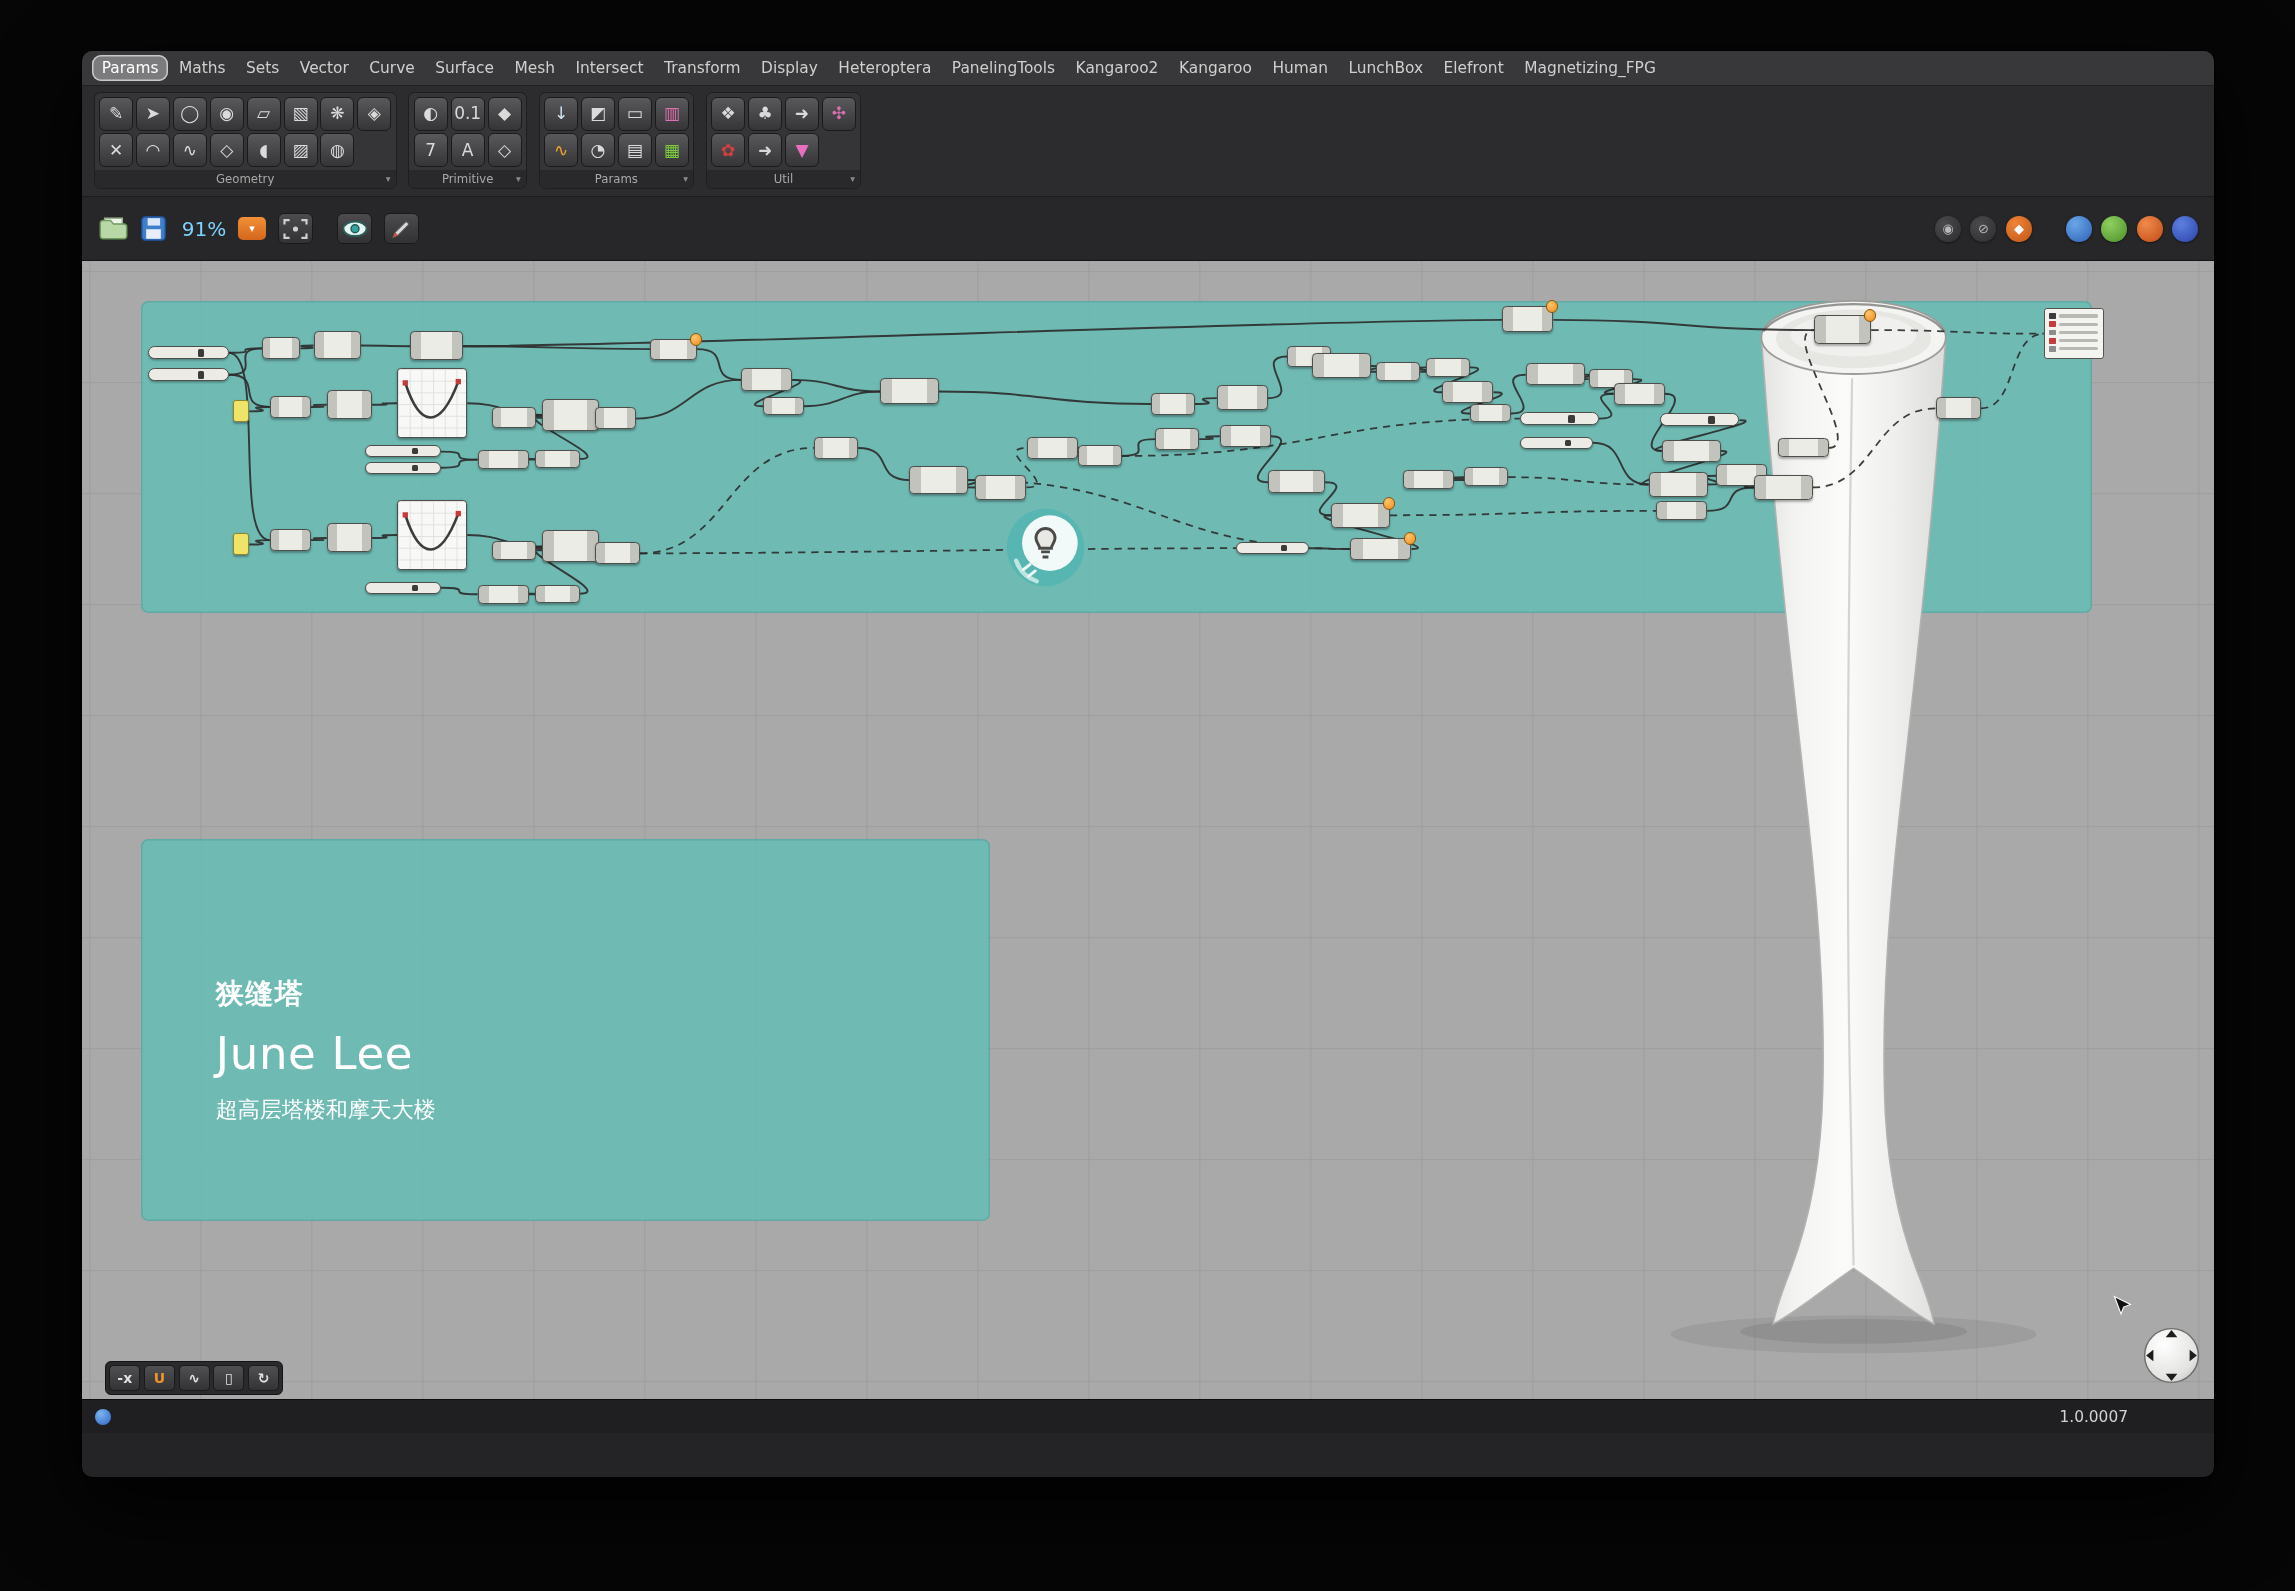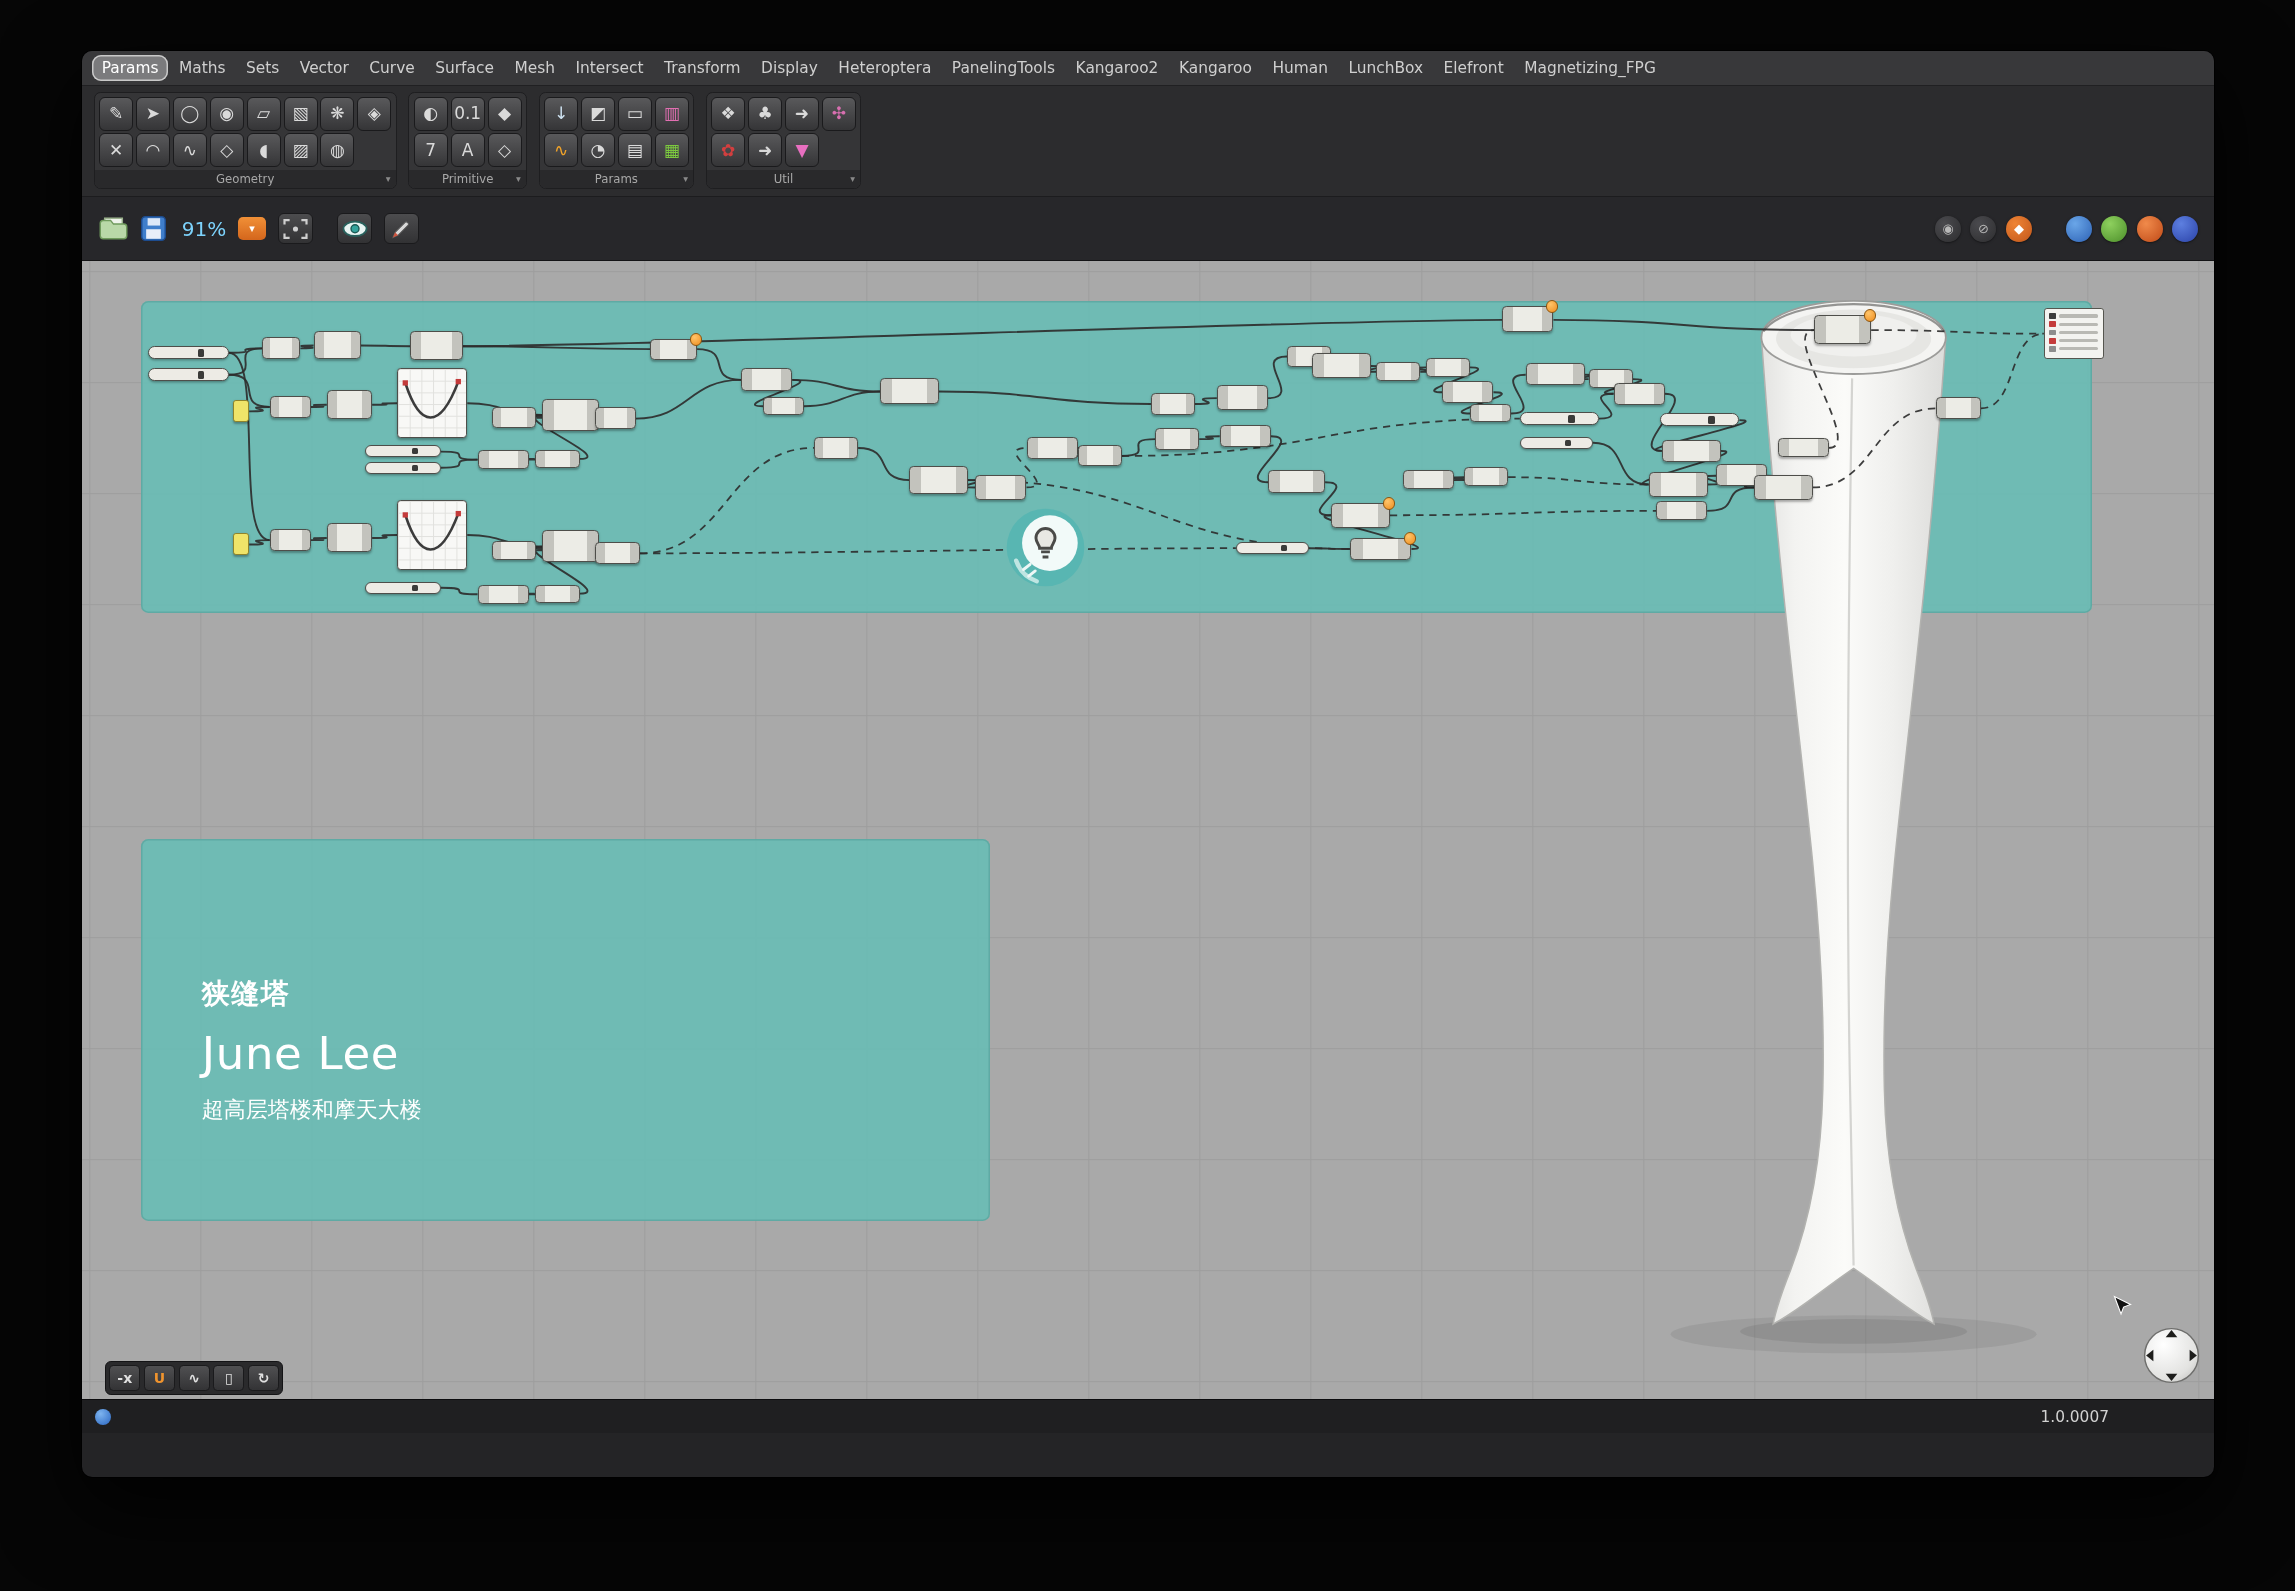--- a/index.html
+++ b/index.html
@@ -42,31 +42,31 @@
   .gh-slider .knob{position:absolute;left:62%;top:1.5px;bottom:1.5px;width:6.6px;background:#3b3b39;border-radius:1.5px}
   .gh-panel{background:#efe469;border:1.5px solid #8f842c;border-radius:2.9px;box-shadow:0 1.5px 2.2px rgba(0,0,0,.3)}
   .gh-mapper{background:#f8f8f6;border:1.5px solid #4e4e4a;border-radius:3.7px;background-image:linear-gradient(#e1e1de 0.7px,transparent 0.7px),linear-gradient(90deg,#e1e1de 0.7px,transparent 0.7px);background-size:11.7px 11.7px;box-shadow:0 1.5px 2.9px rgba(0,0,0,.35)}
   .gh-mapper svg{position:absolute;inset:2.2px;width:calc(100% - 4.4px);height:calc(100% - 4.4px)}
   .gh-legend{background:#f3f3f0;border:1.5px solid #55554f;border-radius:2.9px;padding:4.4px 4.4px;display:flex;flex-direction:column;gap:2.2px}
   .legend-row{display:flex;align-items:center;gap:3.7px}
   .legend-chip{width:6.6px;height:5.9px;border-radius:0.7px}
   .legend-bar{height:3.7px;background:#b9b9b4;border-radius:1.5px;flex:1}
   .gh-dot{position:absolute;right:-6.6px;top:-6.6px;width:12.4px;height:12.4px;border-radius:50%;background:radial-gradient(circle at 35% 30%,#ffc46a,#ef8d1e);border:1.5px solid #8a5510;z-index:5}
   .widget{position:absolute;z-index:5}
-  .scribble{position:absolute;left:108px;top:714px;z-index:6;color:#fff}
+  .scribble{position:absolute;left:122px;top:714px;z-index:6;color:#fff}
   .scribble .t1{font-size:28px;font-weight:bold;letter-spacing:1.5px}
   .scribble .t2{font-size:45px;margin-top:14px;letter-spacing:0.7px}
   .scribble .t3{font-size:22px;margin-top:15px}
   .mini-toolbar{position:absolute;left:11.7px;bottom:4.4px;z-index:7;background:#2a2a2c;border:0.7px solid #141416;border-radius:5.9px;display:flex;gap:3.7px;padding:2.9px}
   .mini-tile{width:31px;height:26px;border-radius:4.4px;background:linear-gradient(180deg,#505052,#333335);border:0.7px solid #1a1a1c;display:flex;align-items:center;justify-content:center;font-size:14px;font-weight:bold}
   .navball{position:absolute;left:2047px;top:1064px;z-index:7}
   .cursor{position:absolute;left:2019px;top:1034px;z-index:8}
   .statusbar{height:34px;background:#1f1f21;display:flex;align-items:center;padding:0 13px;position:relative;border-top:0.7px solid #0c0c0e}
   .status-icon{width:16px;height:16px;border-radius:50%;background:radial-gradient(circle at 35% 30%,#7db4ef,#2a66c2)}
-  .version{position:absolute;right:105px;font-size:15.4px;color:#d2d2d2}
+  .version{position:absolute;right:86px;font-size:15.4px;color:#d2d2d2}
 </style>
 </head>
 <body>
 
 <div class="window">
 
 
   <div class="menubar">
       <span style="display:flex;align-items:center;gap:1.5px">
         <span class="tab selected">Params</span>

